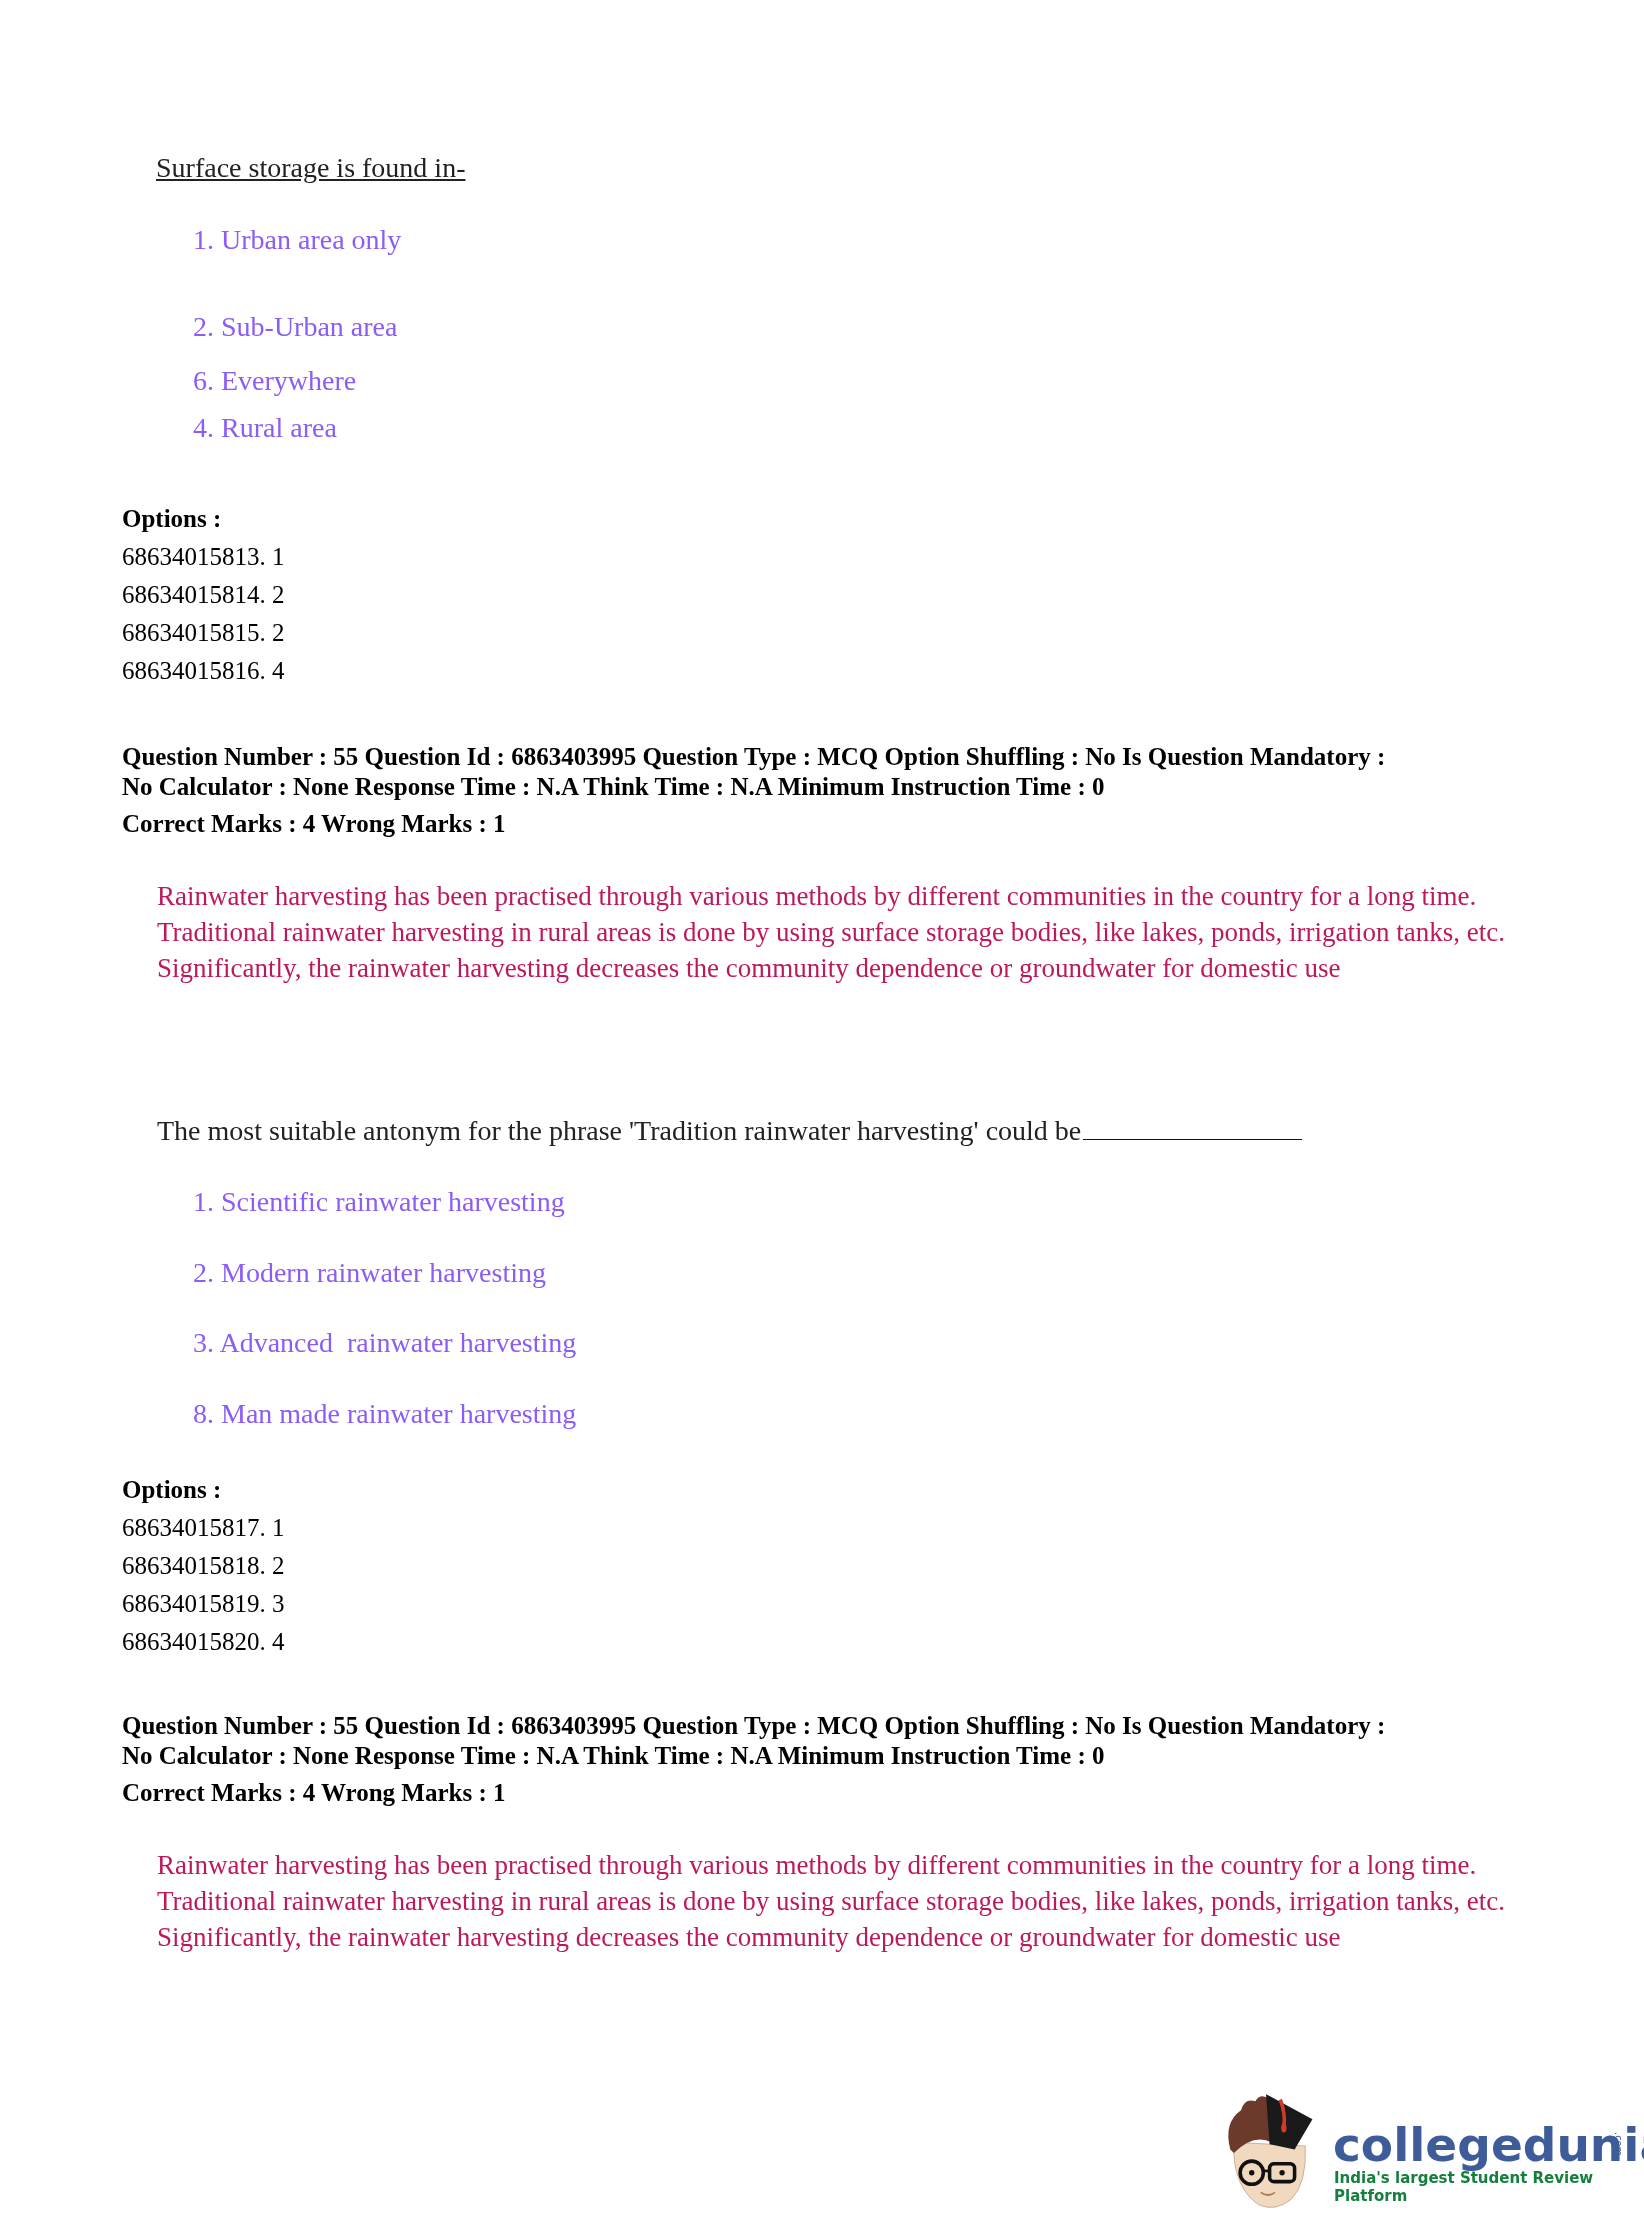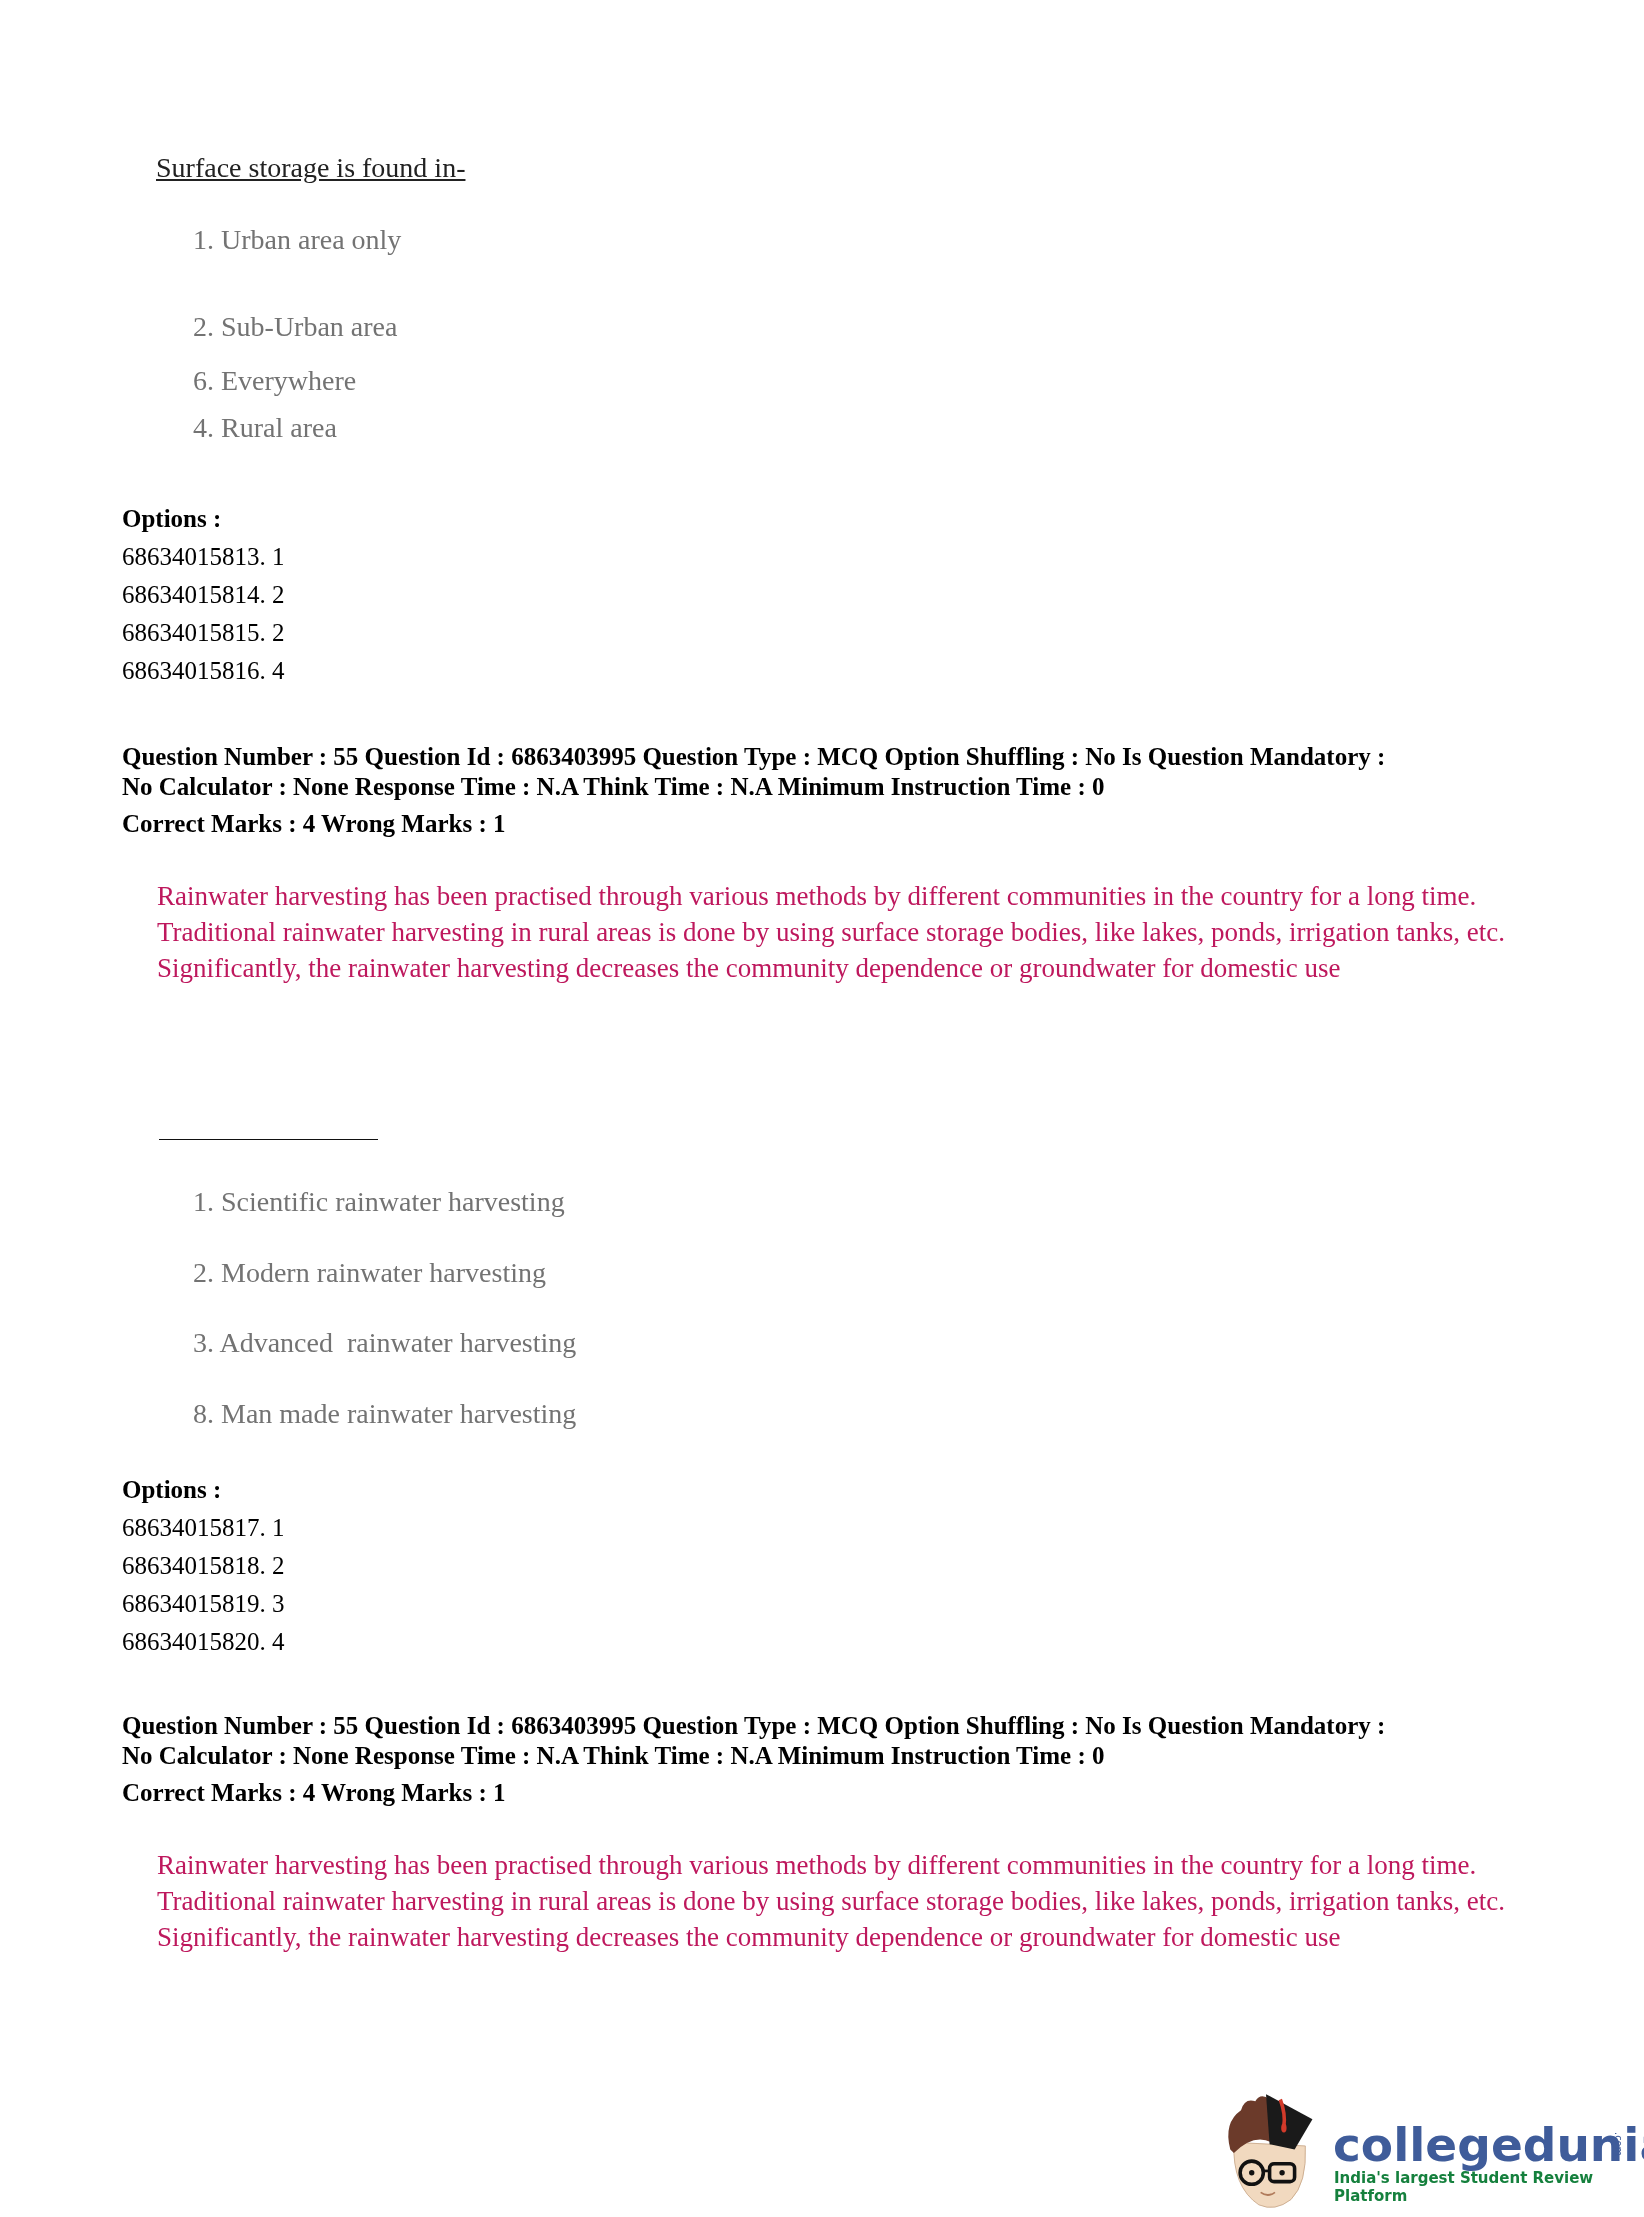--- a/index.html
+++ b/index.html
@@ -1,21 +1,21 @@
 <!DOCTYPE html>
 <html style="font-size:14.3px"><head>
 <meta charset="utf-8">
 <style>
   html, body { margin: 0; padding: 0; background: #ffffff; }
   body { width: 1644px; height: 2217px; position: relative; overflow: hidden; font-family: "Liberation Serif", serif; color: #000; }
   .abs { position: absolute; white-space: nowrap; }
 
   
   .stem { font-family: "Liberation Serif", serif; font-size: 28px; color: #222; }
-  .stem-item { font-family: "Liberation Serif", serif; font-size: 28px; color: #737373; }
+  .stem-item { font-family: "Liberation Serif", serif; font-size: 28px; color: #8b5cf6; }
   .para { font-family: "Liberation Serif", serif; font-size: 27px; color: #be185d; line-height: 36px; white-space: normal; width: 1397px; }
 
   .opt-head { font-family: "Liberation Serif", serif; font-weight: bold; font-size: 25px; line-height: 38px; }
   .opt-line { font-family: "Liberation Serif", serif; font-size: 25px; line-height: 38px; }
   .meta { font-family: "Liberation Serif", serif; font-weight: bold; font-size: 25px; line-height: 30px; }
 
   .blank { display: inline-block; width: 219px; border-bottom: 1.8px solid #111; margin-left: 1.8px; vertical-align: baseline; height: 0.9px; }
 
   .logo { position: absolute; left: 1214px; top: 2087px; width: 421px; height: 125px; }
   .logo-word { position: absolute; left: 119px; top: 30px; font-family: "DejaVu Sans", sans-serif; font-size: 47px; font-weight: bold; color: #3f5c9a; letter-spacing: 0px; }
@@ -41,21 +41,21 @@
 
 <div class="abs" style="left:122px; top:742px;">
   <div class="meta">Question Number : 55 Question Id : 6863403995 Question Type : MCQ Option Shuffling : No Is Question Mandatory :</div>
   <div class="meta">No Calculator : None Response Time : N.A Think Time : N.A Minimum Instruction Time : 0</div>
   <div class="meta" style="margin-top:7.2px;">Correct Marks : 4 Wrong Marks : 1</div>
 </div>
 
 <div class="abs para" style="left:157px; top:878px;">Rainwater harvesting has been practised through various methods by different communities in the country for a long time. Traditional rainwater harvesting in rural areas is done by using surface storage bodies, like lakes, ponds, irrigation tanks, etc. Significantly, the rainwater harvesting decreases the community dependence or groundwater for domestic use</div>
 
 <div class="abs stem" style="left:157px; top:1115px;">
-  <span class="blank"></span>
+  <span>The most suitable antonym for the phrase 'Tradition rainwater harvesting' could be</span><span class="blank"></span>
 </div>
 <div class="abs stem-item" style="left:193px; top:1186px;">1. Scientific rainwater harvesting</div>
 <div class="abs stem-item" style="left:193px; top:1257px;">2. Modern rainwater harvesting</div>
 <div class="abs stem-item" style="left:193px; top:1327px; white-space:pre;">3. Advanced  rainwater harvesting</div>
 <div class="abs stem-item" style="left:193px; top:1398px;">8. Man made rainwater harvesting</div>
 
 <div class="abs" style="left:122px; top:1471px;">
   <div class="opt-head">Options :</div>
   <div class="opt-line">68634015817. 1</div>
   <div class="opt-line">68634015818. 2</div>

